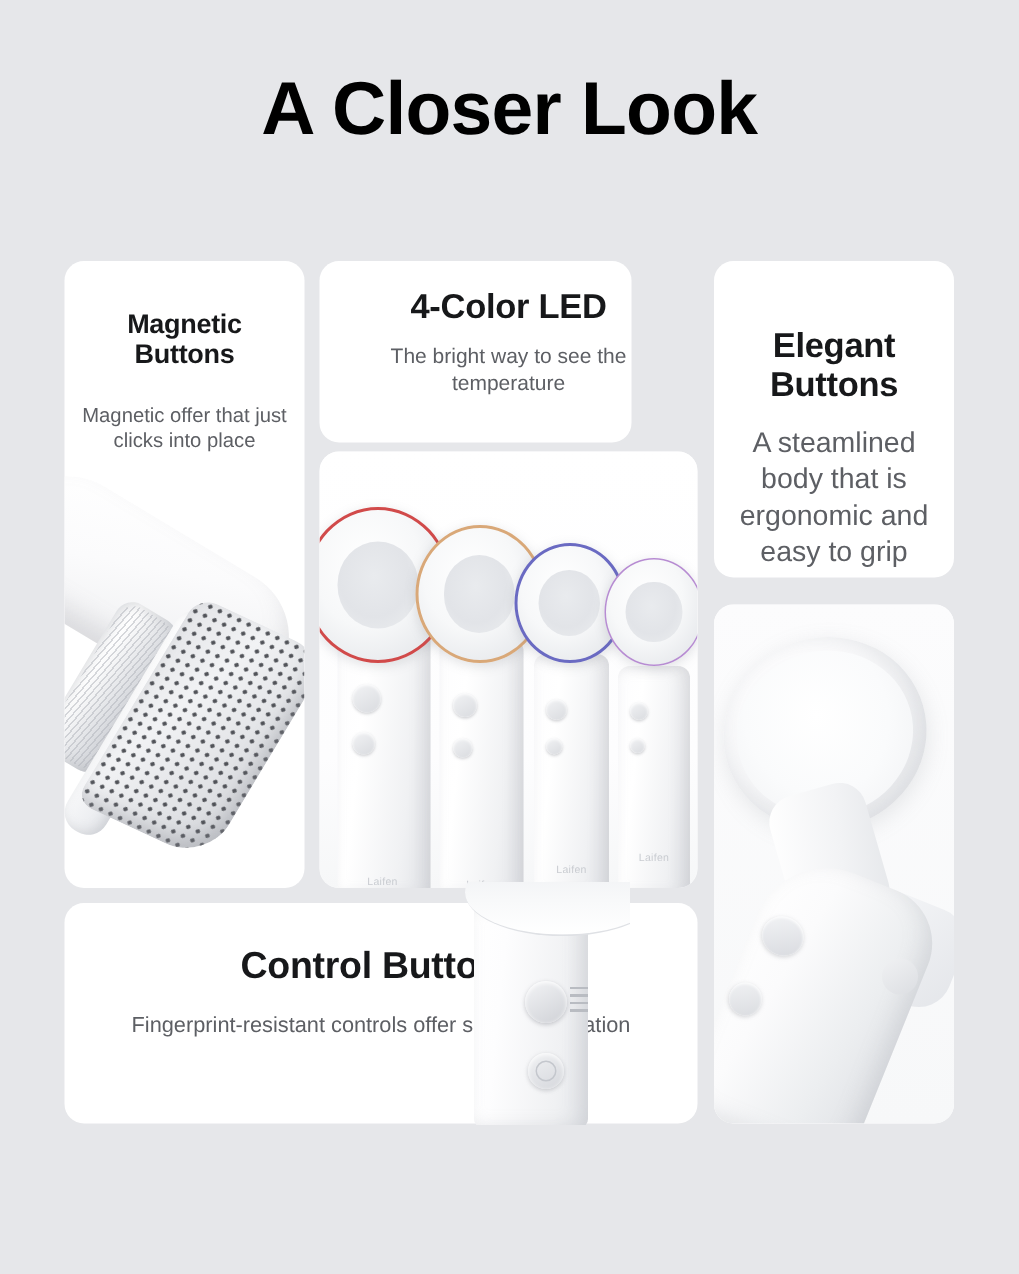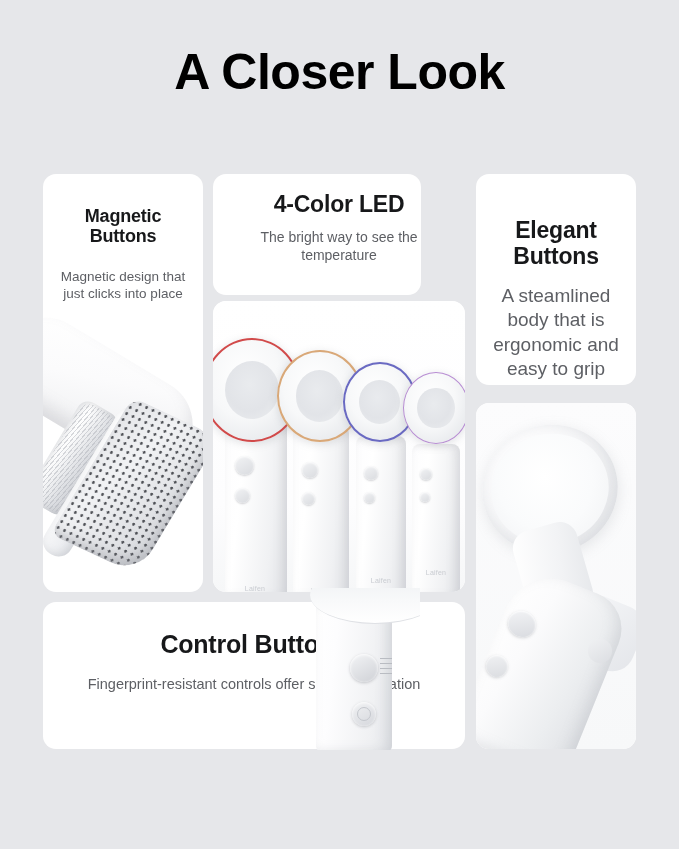--- a/index.html
+++ b/index.html
@@ -347,21 +347,21 @@
 
   <div class="page-title">A Closer Look</div>
 
   <div class="card" id="card-magnetic-panel">
 
     <div class="card-heading" id="magnetic-heading">
       <span>Magnetic</span><br>
       <span>Buttons</span>
     </div>
 
-    <div class="card-sub" id="magnetic-sub">Magnetic design that just clicks into place</div>
+    <div class="card-sub" id="magnetic-sub">Magnetic offer that just clicks into place</div>
 
     <div class="art" id="magnetic-art">
       <div class="mf-body"></div>
       <div class="mf-collar"></div>
       <div class="mf-ridges"></div>
       <div class="mf-mesh-cap"></div>
       <div class="mf-mesh"></div>
     </div>
   </div>
 

